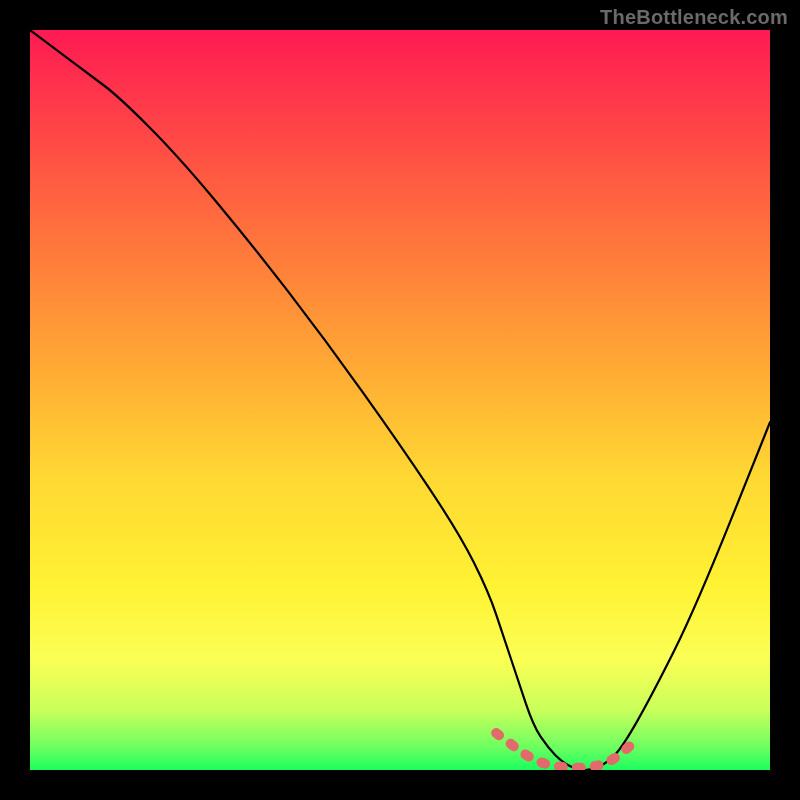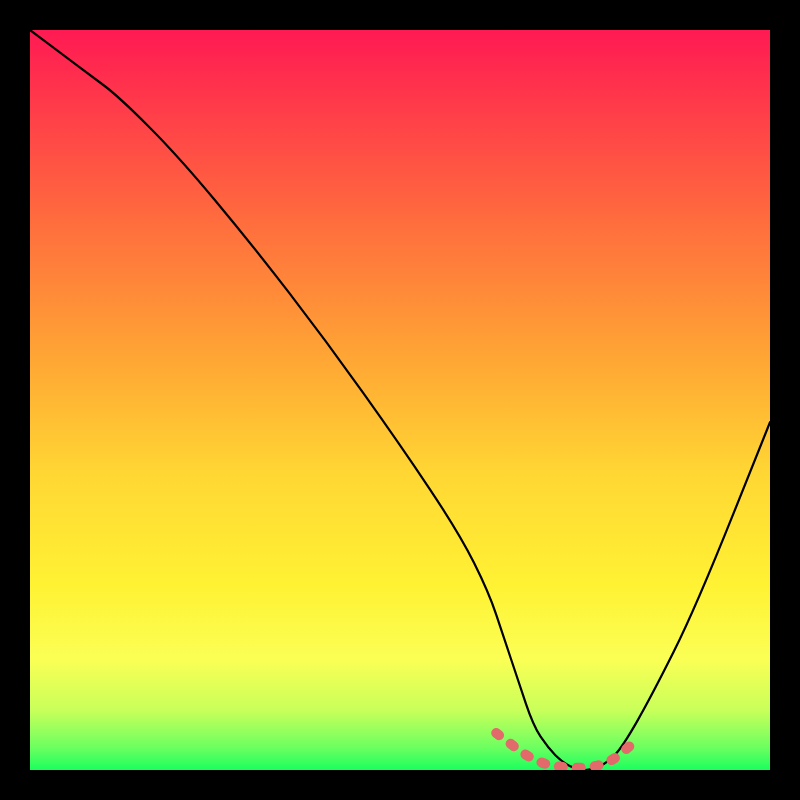--- a/index.html
+++ b/index.html
@@ -57,13 +57,14 @@
 </head>
 <body>
 
 <div class="frame">
   <div class="plot">
     <svg class="curve" viewBox="0 0 740 740" preserveAspectRatio="none">
       <path id="curve-path" fill="none" stroke="#000000" stroke-width="2.2" stroke-linecap="round" d="M 0 0 Q 0 0 14.8 11.100000000000023 Q 29.6 22.200000000000045 44.400000000000006 33.30000000000007 Q 59.2 44.40000000000009 74 55.50000000000006 Q 88.8 66.60000000000002 118.4 96.20000000000005 Q 148 125.80000000000007 185 170.20000000000005 Q 222 214.60000000000002 259 262.70000000000005 Q 296 310.8 333 362.6 Q 370 414.4 399.6 458.79999999999995 Q 429.2 503.2 444 532.8 Q 458.8 562.4 466.20000000000005 584.5999999999999 Q 473.6 606.8 481 629 Q 488.40000000000003 651.2 495.80000000000007 673.4000000000001 Q 503.20000000000005 695.6 510.6 706.7 Q 518 717.8 525.4 725.2 Q 532.8 732.6 540.2 736.3 Q 547.6 740 555 740 Q 562.4 740 569.8 736.3 Q 577.2 732.6 584.6 725.2 Q 592 717.8 606.8 691.9 Q 621.6 666 643.8 621.6 Q 666 577.2 703 484.70000000000005 T 740 392.20000000000005"></path>
       <path id="marker-path" fill="none" stroke="#e26a6a" stroke-width="10" stroke-linecap="round" stroke-linejoin="round" stroke-dasharray="4 14" d="M 466.2 703 Q 466.2 703 473.6 708.55 Q 481 714.1 488.4 719.6500000000001 Q 495.8 725.2 503.2 728.9000000000001 Q 510.59999999999997 732.6 518 734.45 Q 525.4 736.3 532.8 737.04 Q 540.1999999999999 737.78 547.5999999999999 737.78 Q 555 737.78 562.4000000000001 736.67 Q 569.8000000000001 735.56 577.2 732.23 Q 584.6 728.9 592 722.61 T 599.4000000000001 716.32"></path>
     </svg>
   </div>
+  <div class="watermark">TheBottleneck.com</div>
 </div>
 
 </body></html>

